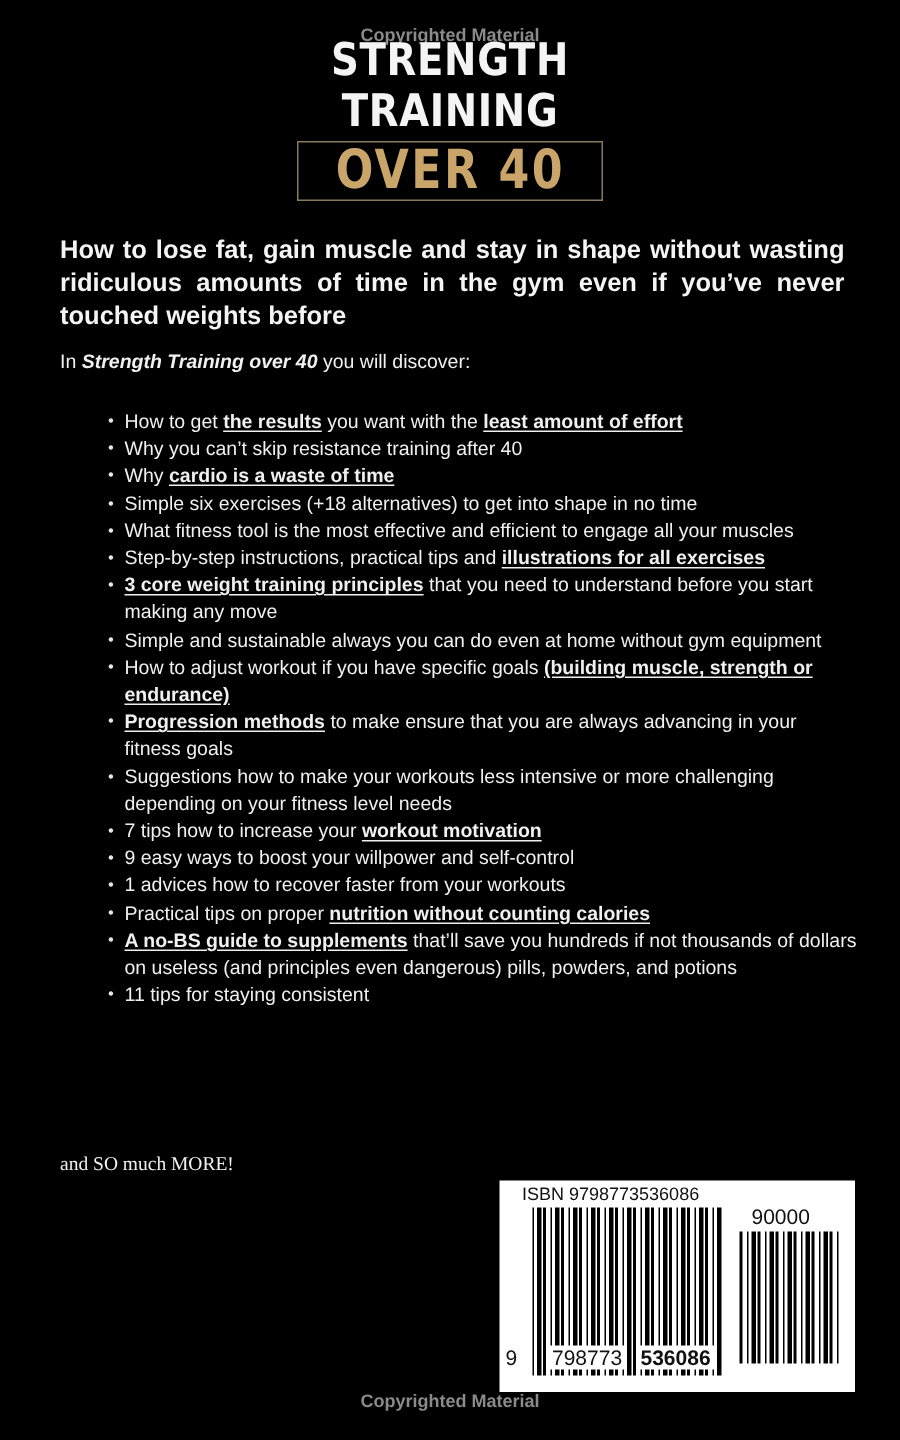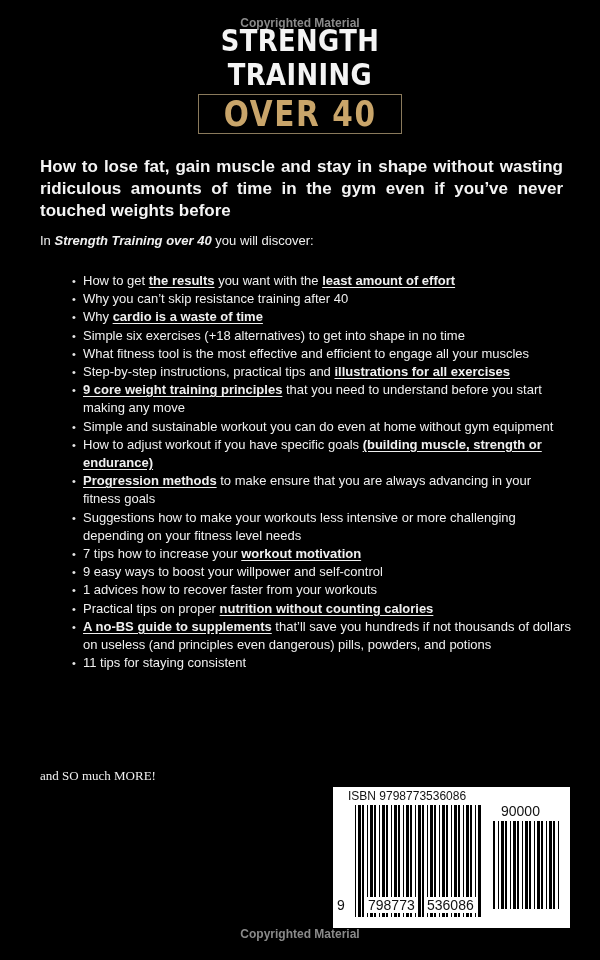--- a/index.html
+++ b/index.html
@@ -64,21 +64,21 @@
   .bars-addon {
     position:absolute; left:160px; top:34px; width:70px; height:88px; display:flex;
   }
   .bar { height:100%; background:#000; }
   .gap { height:100%; }
   .digits-main {
     position:absolute; left:0; top:108px; width:160px; height:26px; font-size:14px; color:#111;
   }
   .digits-main .d0 { position:absolute; left:4px; top:2px; background:#fff; }
   .digits-main .d1 { position:absolute; left:33px; top:2px; background:#fff; padding:0 2px; }
-  .digits-main .d2 { position:absolute; left:92px; top:2px; background:#fff; padding:0 2px; }
+  .digits-main .d2 { position:absolute; left:92px; top:2px; background:#fff; padding:0 2px;font-weight:bold; }
   .addon-digits {
     position:absolute; left:168px; top:16px; font-size:14px; color:#111;
   }
 </style>
 </head>
 <body>
 
 <div class="watermark wm-top">Copyrighted Material</div>
 
 <div class="logo">
@@ -95,22 +95,22 @@
   <span>In </span><i>Strength Training over 40</i><span> you will discover:</span>
 </div>
 
 <ul class="list" id="bullet-list">
     <li><span>How to get </span><span class="u">the results</span><span> you want with the </span><span class="u">least amount of effort</span></li>
     <li><span>Why you can’t skip resistance training after 40</span></li>
     <li><span>Why </span><span class="u">cardio is a waste of time</span></li>
     <li><span>Simple six exercises (+18 alternatives) to get into shape in no time</span></li>
     <li><span>What fitness tool is the most effective and efficient to engage all your muscles</span></li>
     <li><span>Step-by-step instructions, practical tips and </span><span class="u">illustrations for all exercises</span></li>
-    <li><span class="u">9 core weight training principles</span><span> that you need to understand before you start making any move</span></li>
-    <li><span>Simple and sustainable workout you can do even at home without gym equipment</span></li>
+    <li><span class="u">3 core weight training principles</span><span> that you need to understand before you start making any move</span></li>
+    <li><span>Simple and sustainable always you can do even at home without gym equipment</span></li>
     <li><span>How to adjust workout if you have specific goals </span><span class="u">(building muscle, strength or endurance)</span></li>
     <li><span class="u">Progression methods</span><span> to make ensure that you are always advancing in your fitness goals</span></li>
     <li><span>Suggestions how to make your workouts less intensive or more challenging depending on your fitness level needs</span></li>
     <li><span>7 tips how to increase your </span><span class="u">workout motivation</span></li>
     <li><span>9 easy ways to boost your willpower and self-control</span></li>
     <li><span>1 advices how to recover faster from your workouts</span></li>
     <li><span>Practical tips on proper </span><span class="u">nutrition without counting calories</span></li>
     <li><span class="u">A no-BS guide to supplements</span><span> that’ll save you hundreds if not thousands of dollars on useless (and principles even dangerous) pills, powders, and potions</span></li>
     <li><span>11 tips for staying consistent</span></li>
   </ul>

